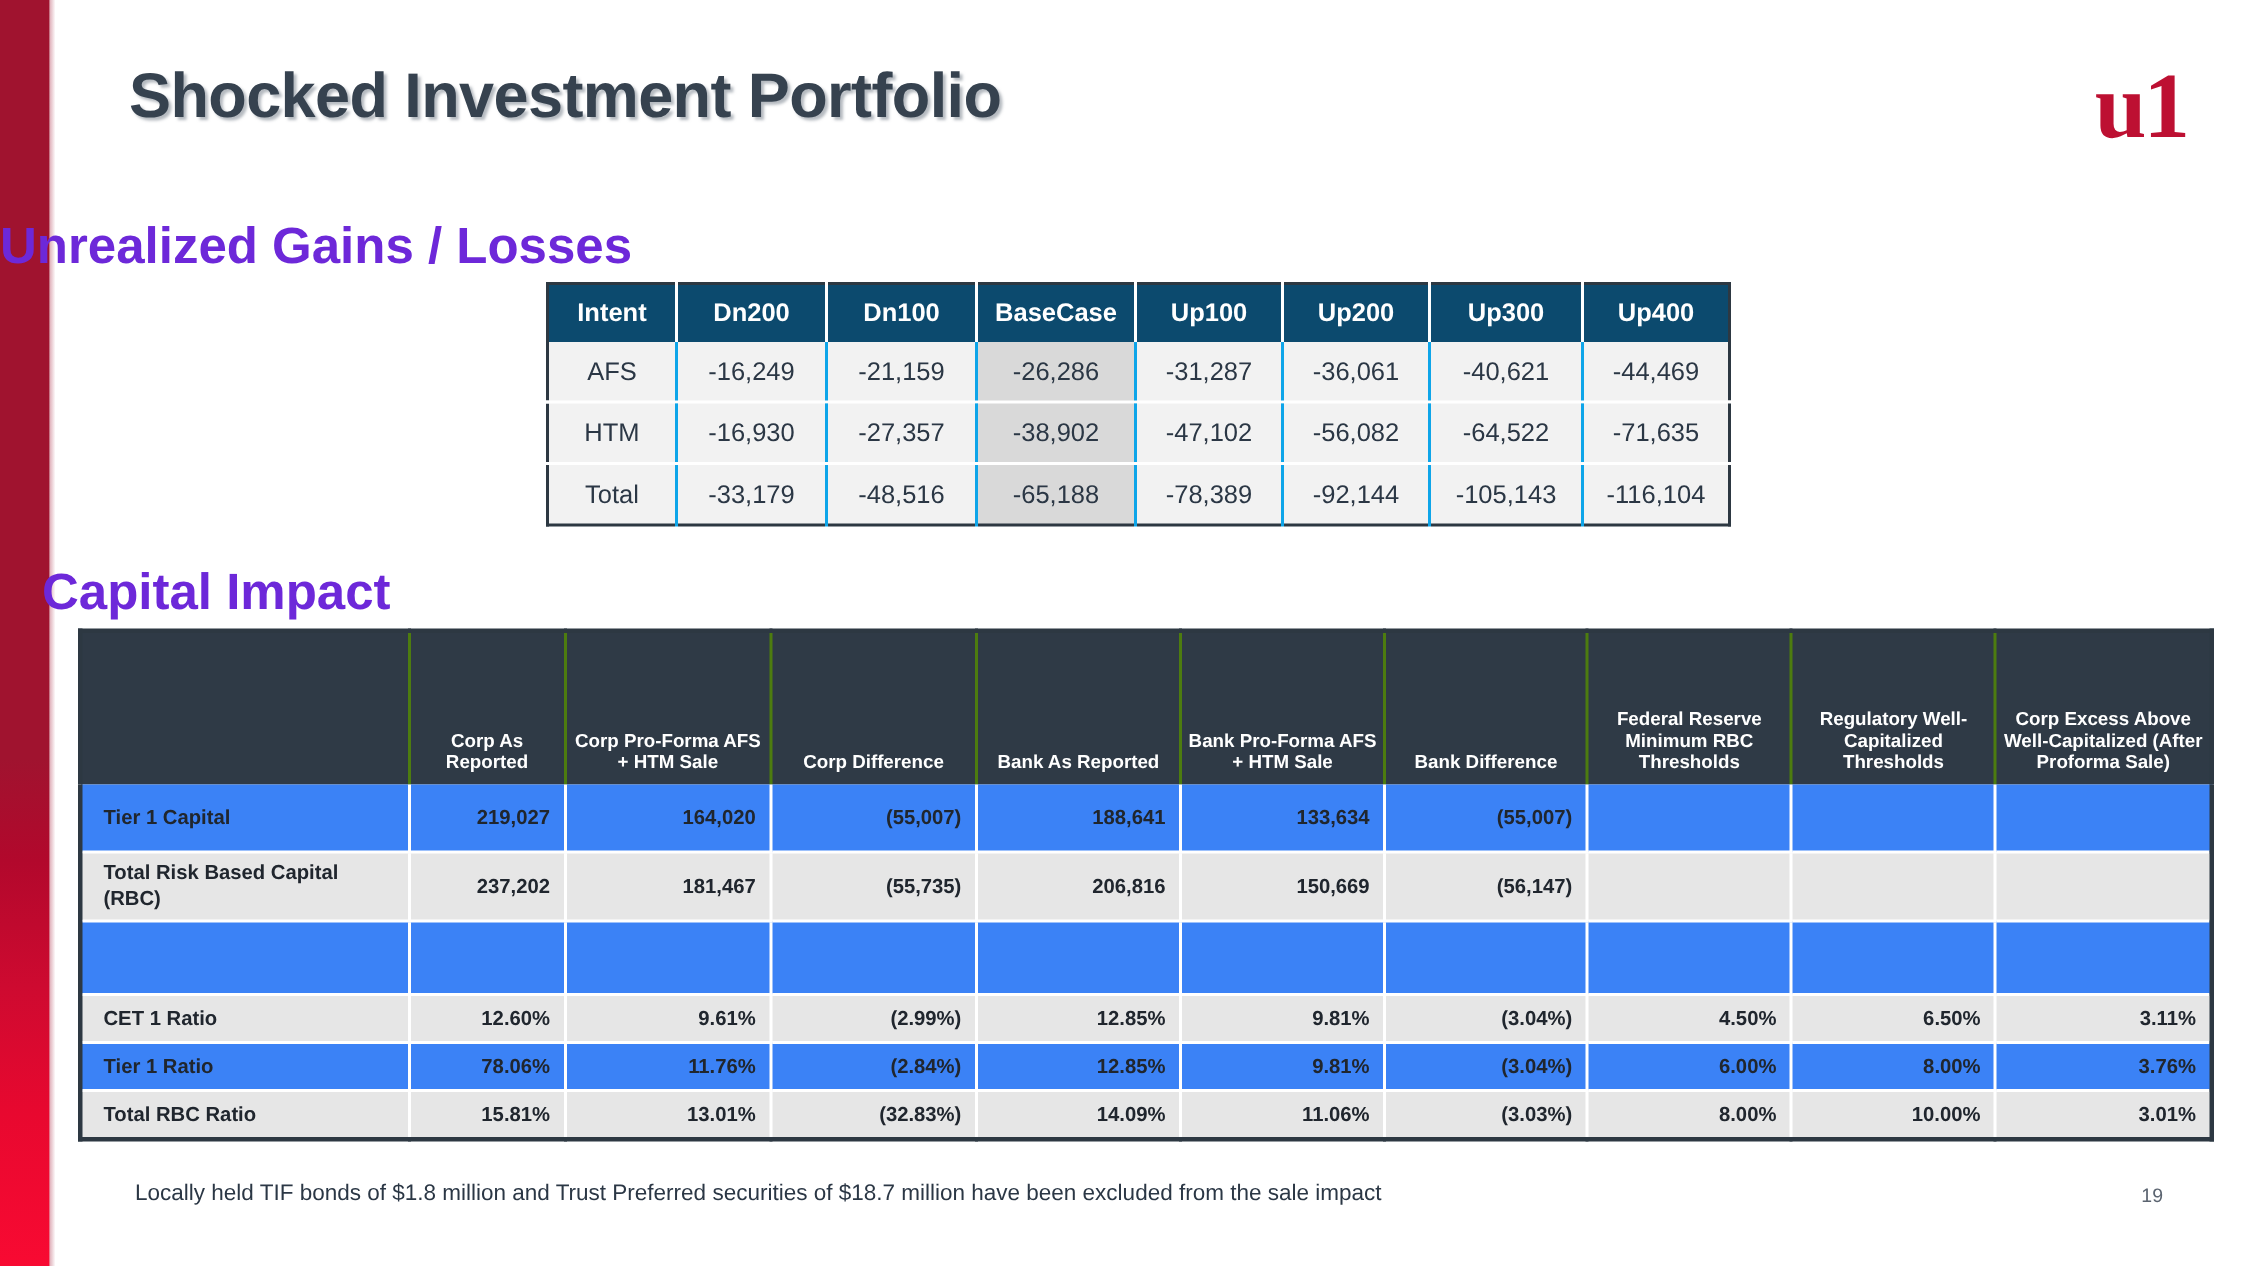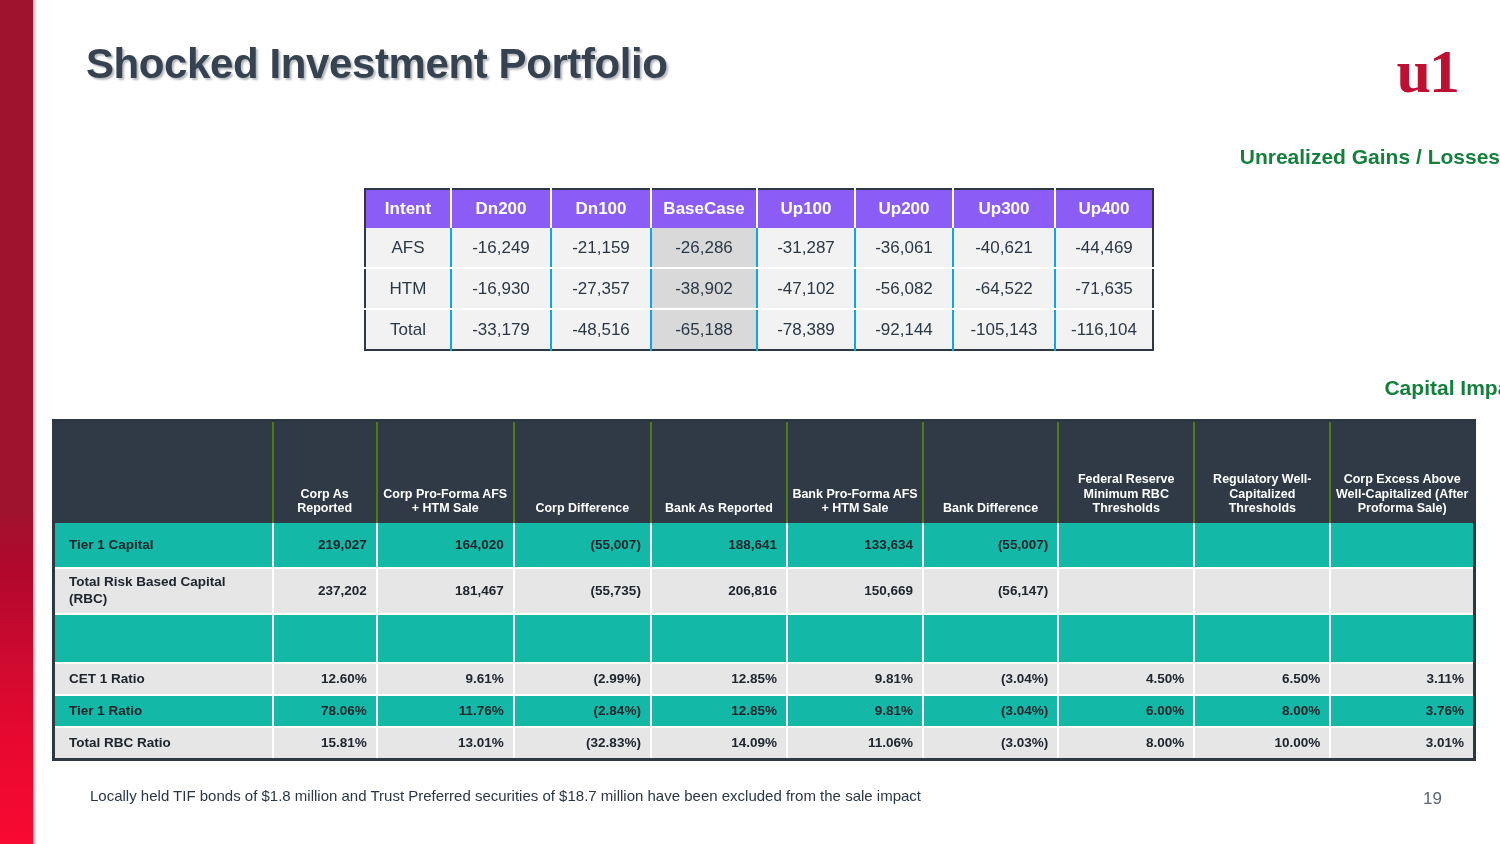--- a/index.html
+++ b/index.html
@@ -60,43 +60,43 @@
     font-weight: bold;
     font-size: 62px;
     line-height: 1;
     color: #bd1032;
     letter-spacing: -2px;
   }
 
   
   .section-heading {
     position: absolute;
-    font-size: 21px;
-    font-weight: bold;
-    color: #15803d;
-    text-align: right;
+    font-size: 34px;
+    font-weight: bold;
+    color: #6d28d9;
+    text-align: left;
     width: 100%;
     left: 0;
   }
   #heading-unrealized { top: 145px; }
   #heading-capital    { top: 376px; margin-left: 28px; }
 
   
   #table-unrealized {
     position: absolute;
     left: 364px;
     top: 188px;
     width: 788px;
     border-collapse: collapse;
     border: 2px solid #2d3842;
     background: #ffffff;
     table-layout: fixed;
   }
   #table-unrealized th {
-    background: #8b5cf6;
+    background: #0c4a6e;
     color: #ffffff;
     font-size: 17px;
     font-weight: bold;
     height: 38px;
     text-align: center;
     border-right: 2px solid #ffffff;
     padding: 0;
   }
   #table-unrealized th:last-child { border-right: none; }
   #table-unrealized td {
@@ -145,40 +145,40 @@
     padding: 0 9px;
     text-align: right;
     vertical-align: middle;
     line-height: 1.25;
   }
   #table-capital td:last-child { border-right: none; }
   #table-capital td.label {
     text-align: left;
     padding-left: 14px;
   }
-  #table-capital tr.band-dark td { background: #14b8a6; }
+  #table-capital tr.band-dark td { background: #3b82f6; }
   #table-capital tr.band-light td { background: #e6e6e6; }
   #table-capital tr.spacer td { height: 47px; }
   #table-capital tr.tall td { height: 44px; }
   #table-capital tr.ratio td { height: 30px; }
 
   
   #footnote {
     position: absolute;
     left: 90px;
     top: 787px;
     font-size: 15px;
     color: #2b3745;
     white-space: nowrap;
   }
   #page-number {
     position: absolute;
     right: 58px;
     top: 789px;
-    font-size: 17px;
+    font-size: 13px;
     color: #5b6470;
   }
 </style>
 </head>
 <body>
 
 <div id="red-bar"></div>
 <div id="red-bar-fade"></div>
 
 <div id="slide-title">Shocked Investment Portfolio</div>

